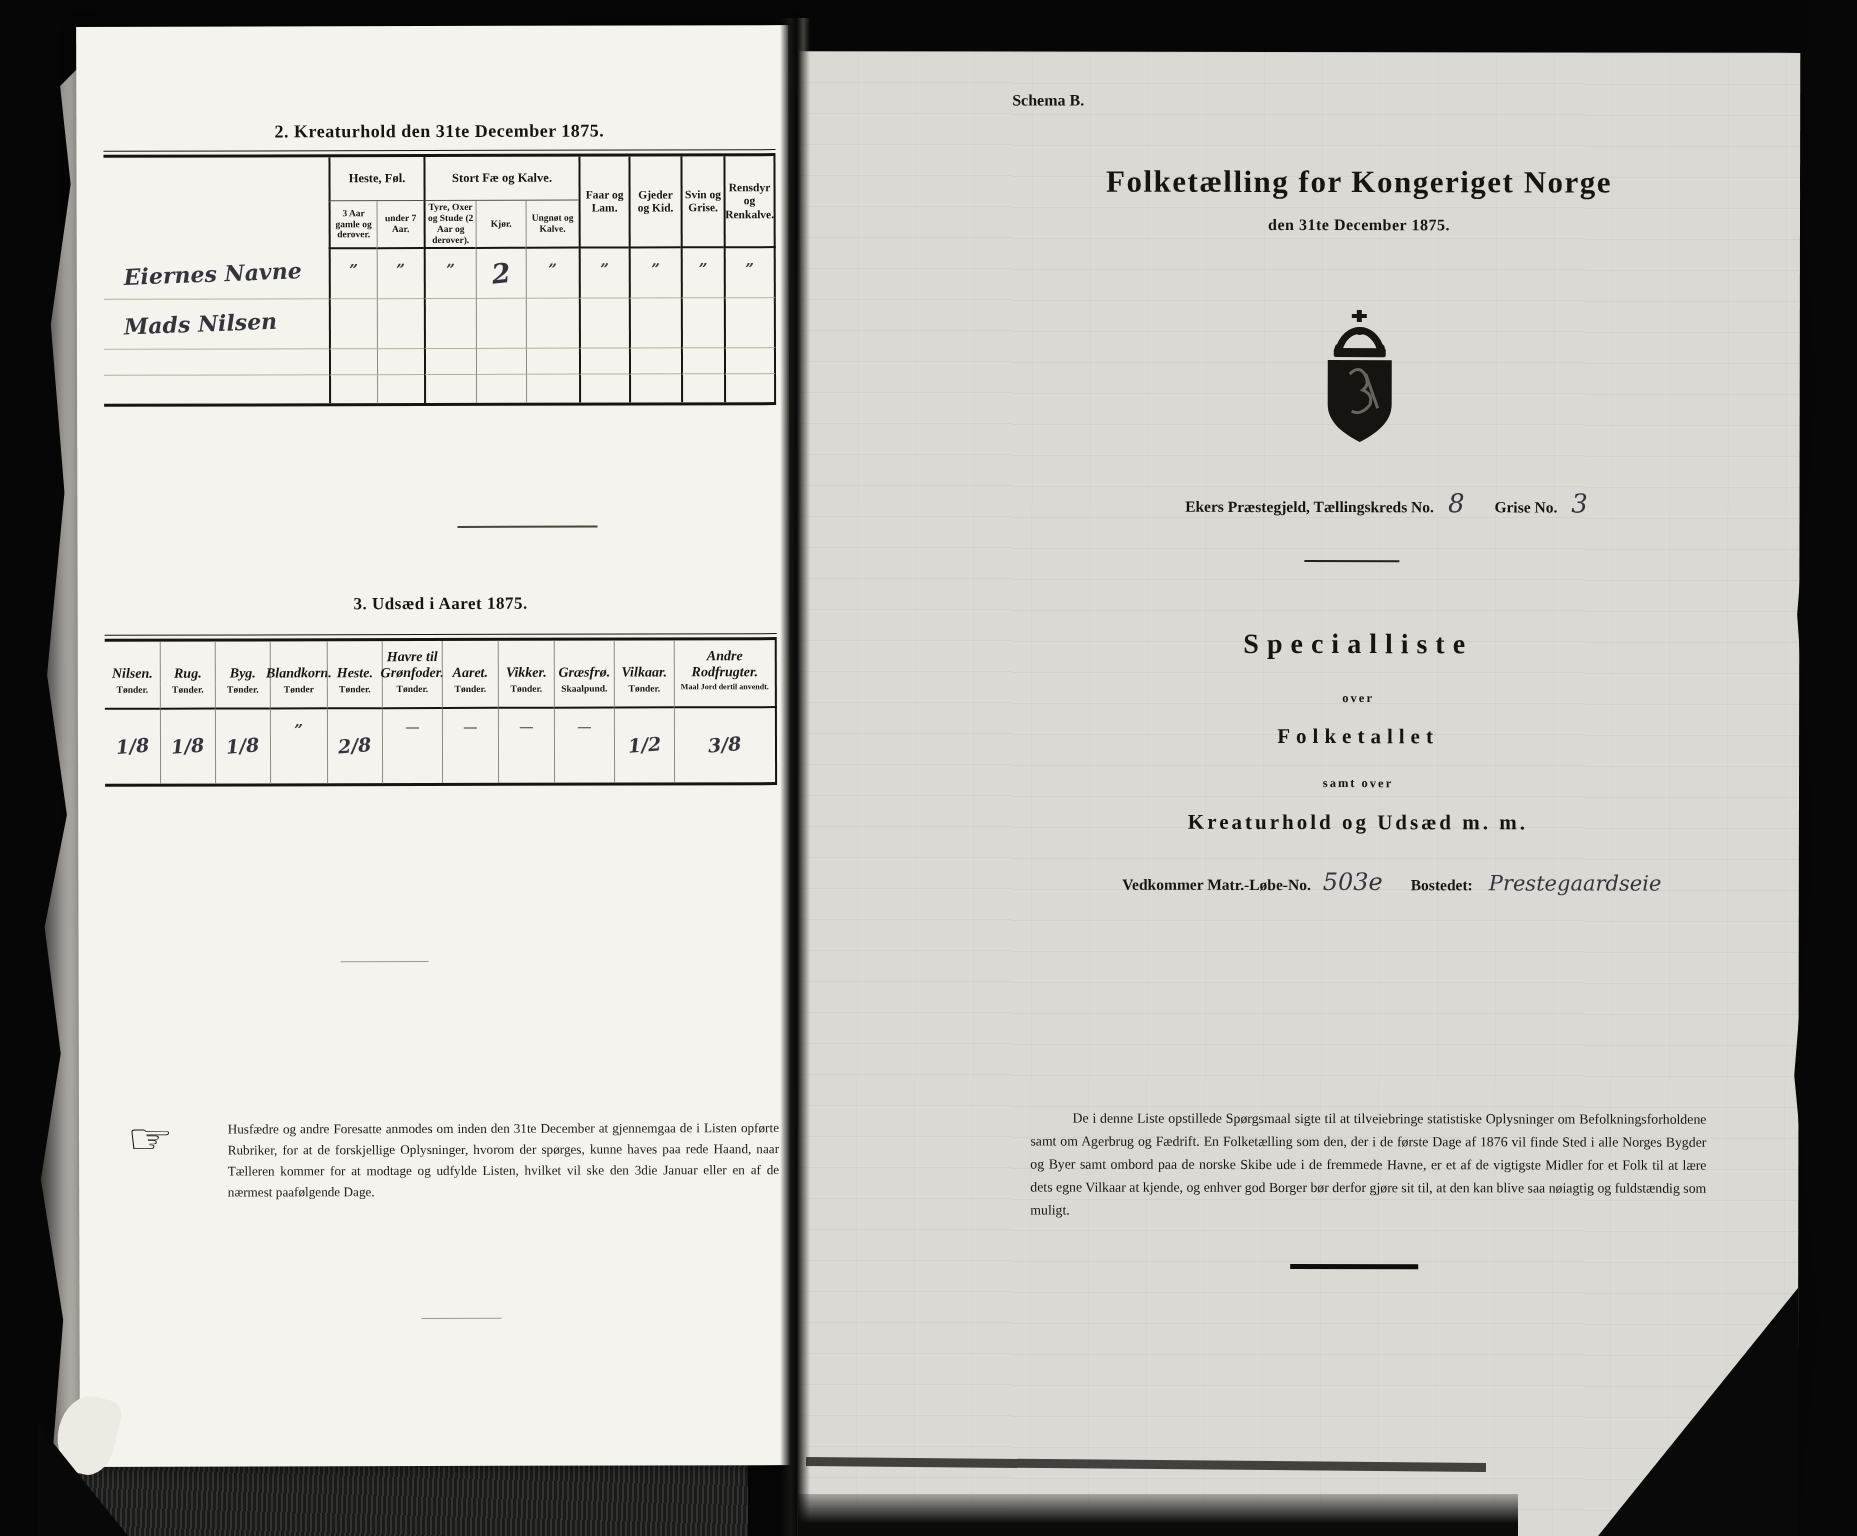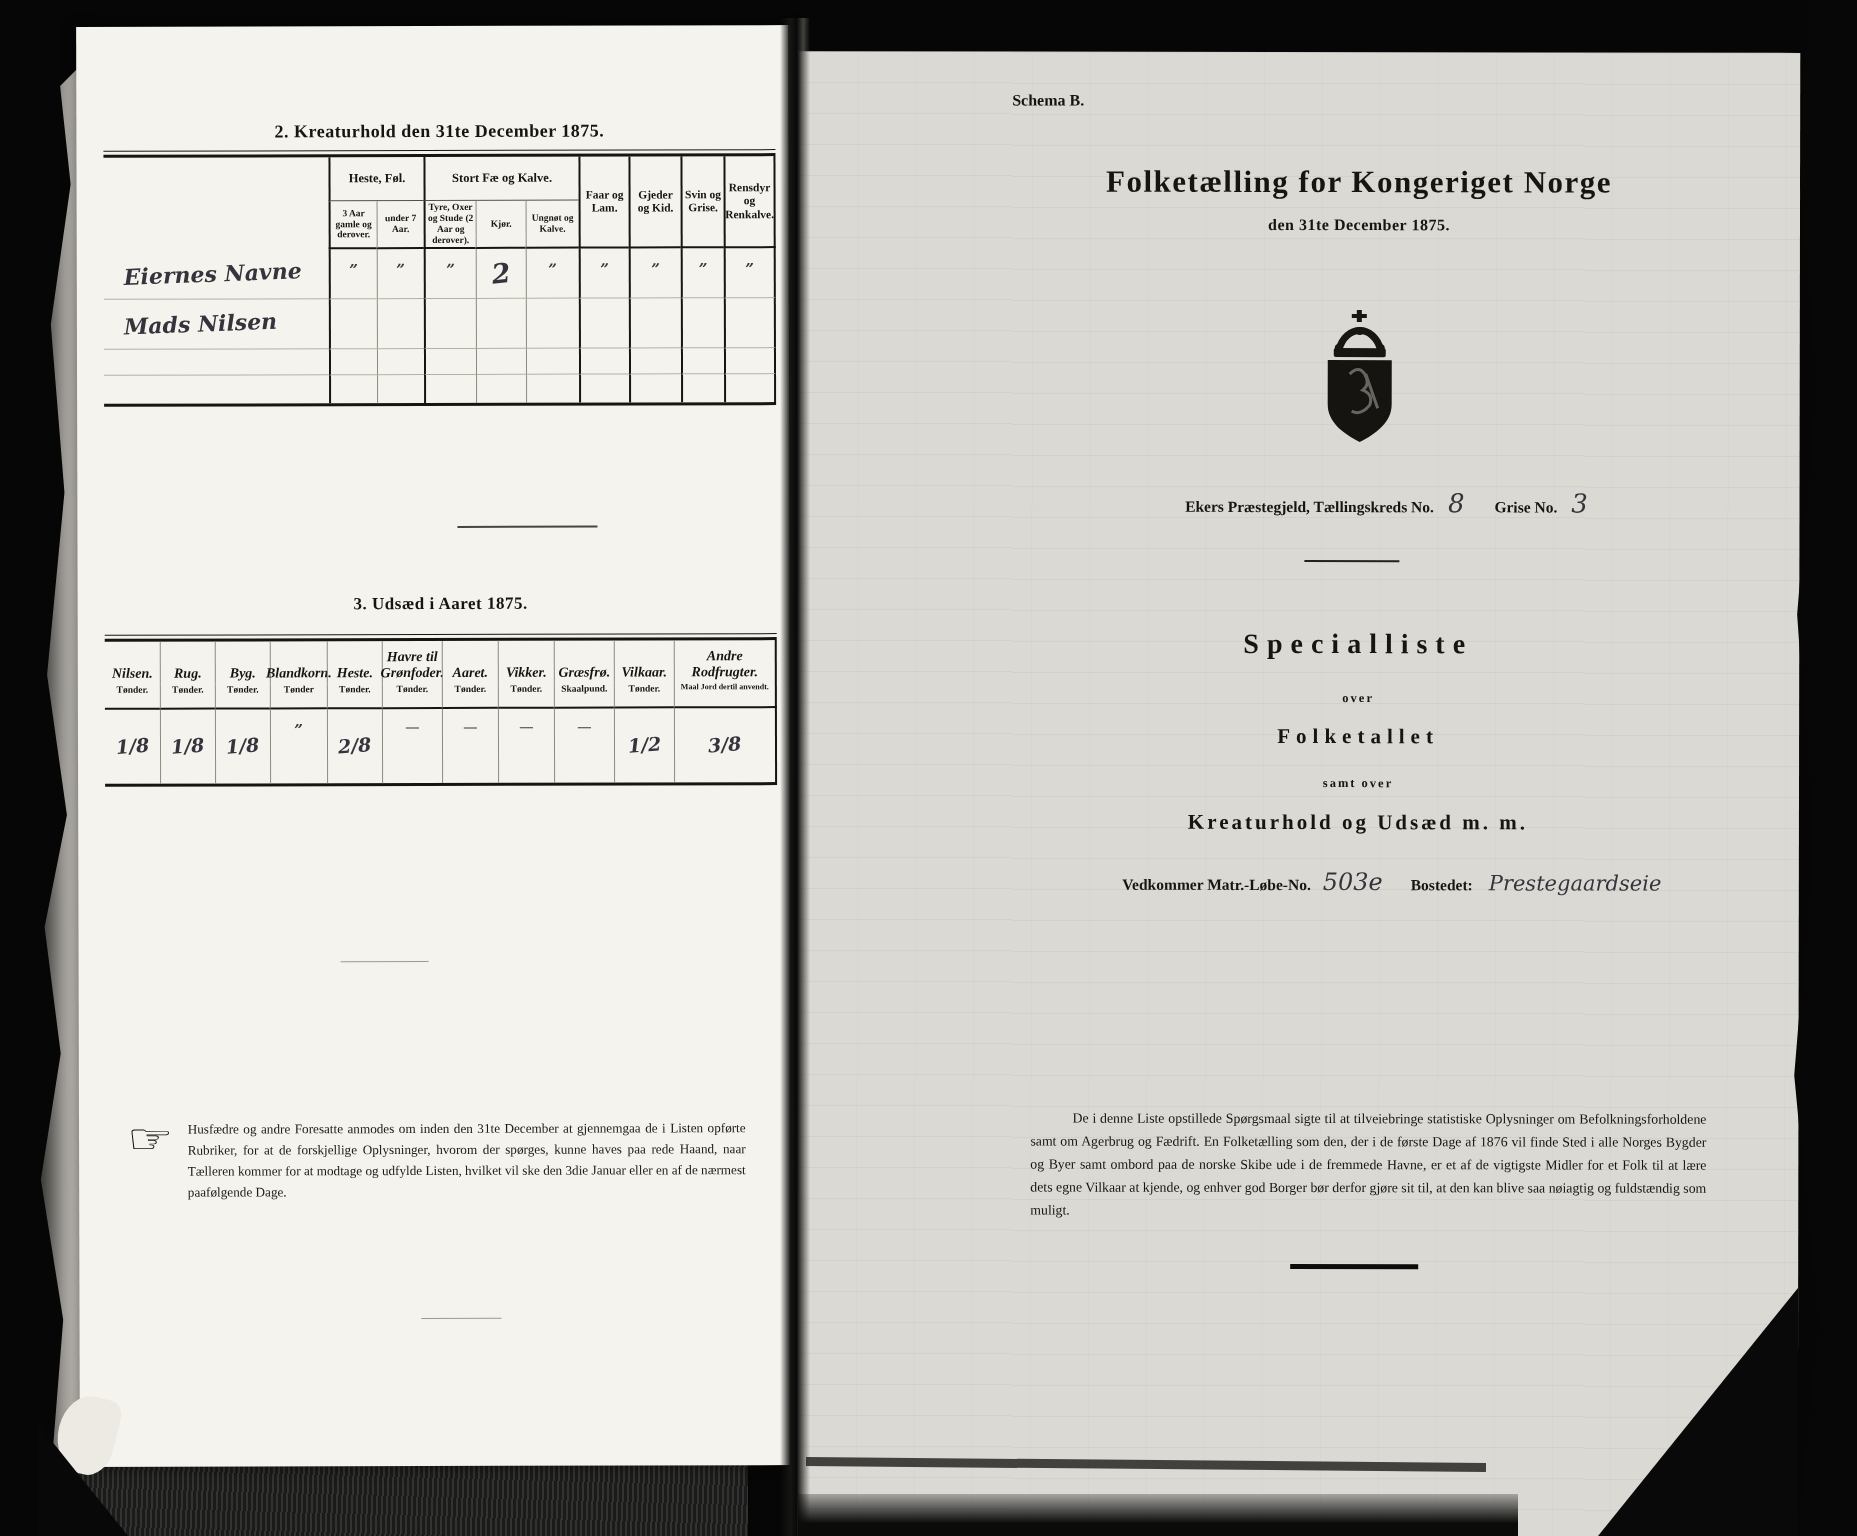--- a/index.html
+++ b/index.html
@@ -69,21 +69,21 @@
       grid-template-rows:42px 26px 74px;
       border-top:3px solid #17150f;border-bottom:3.5px solid #17150f;}
   .t2 .crop{font-size:14px;align-items:flex-end;padding-bottom:2px;font-style:italic;}
   .t2 .unit{font-size:9.5px;border-bottom:2.5px solid #17150f;align-items:flex-start;}
   .t2 .unit-sm{font-size:8px;line-height:1.1;}
   .rule{background:#49453d;height:2px;}
   .rule-faint{background:#6d6960;height:1px;opacity:.65;}
 
   .note{left:48px;top:1092px;width:652px;display:flex;gap:14px;align-items:flex-start;}
   .manicule{font-family:"DejaVu Sans",sans-serif;font-size:52px;line-height:.8;color:#100f0c;transform:scaleY(.8);}
-  .note-text{font-size:13.2px;line-height:1.6;text-align:justify;color:#1c1a14;width:558px;}
+  .note-text{font-size:13.2px;line-height:1.6;text-align:justify;color:#1c1a14;width:558px;margin-left:40px;}
 
   
   .schema{left:212px;top:40px;font-size:16px;font-weight:bold;}
   .rp-line{left:154px;width:810px;text-align:center;}
   .rp-title{top:112px;font-size:31px;font-weight:bold;letter-spacing:1.5px;}
   .rp-date{top:164px;font-size:16px;font-weight:bold;letter-spacing:.5px;}
   .arms{left:514px;top:256px;}
   .district{top:436px;display:flex;justify-content:center;align-items:baseline;transform:translateX(28px);}
   .district .pr{font-size:15.5px;font-weight:bold;}
   .hw-big{font-size:26px;}

